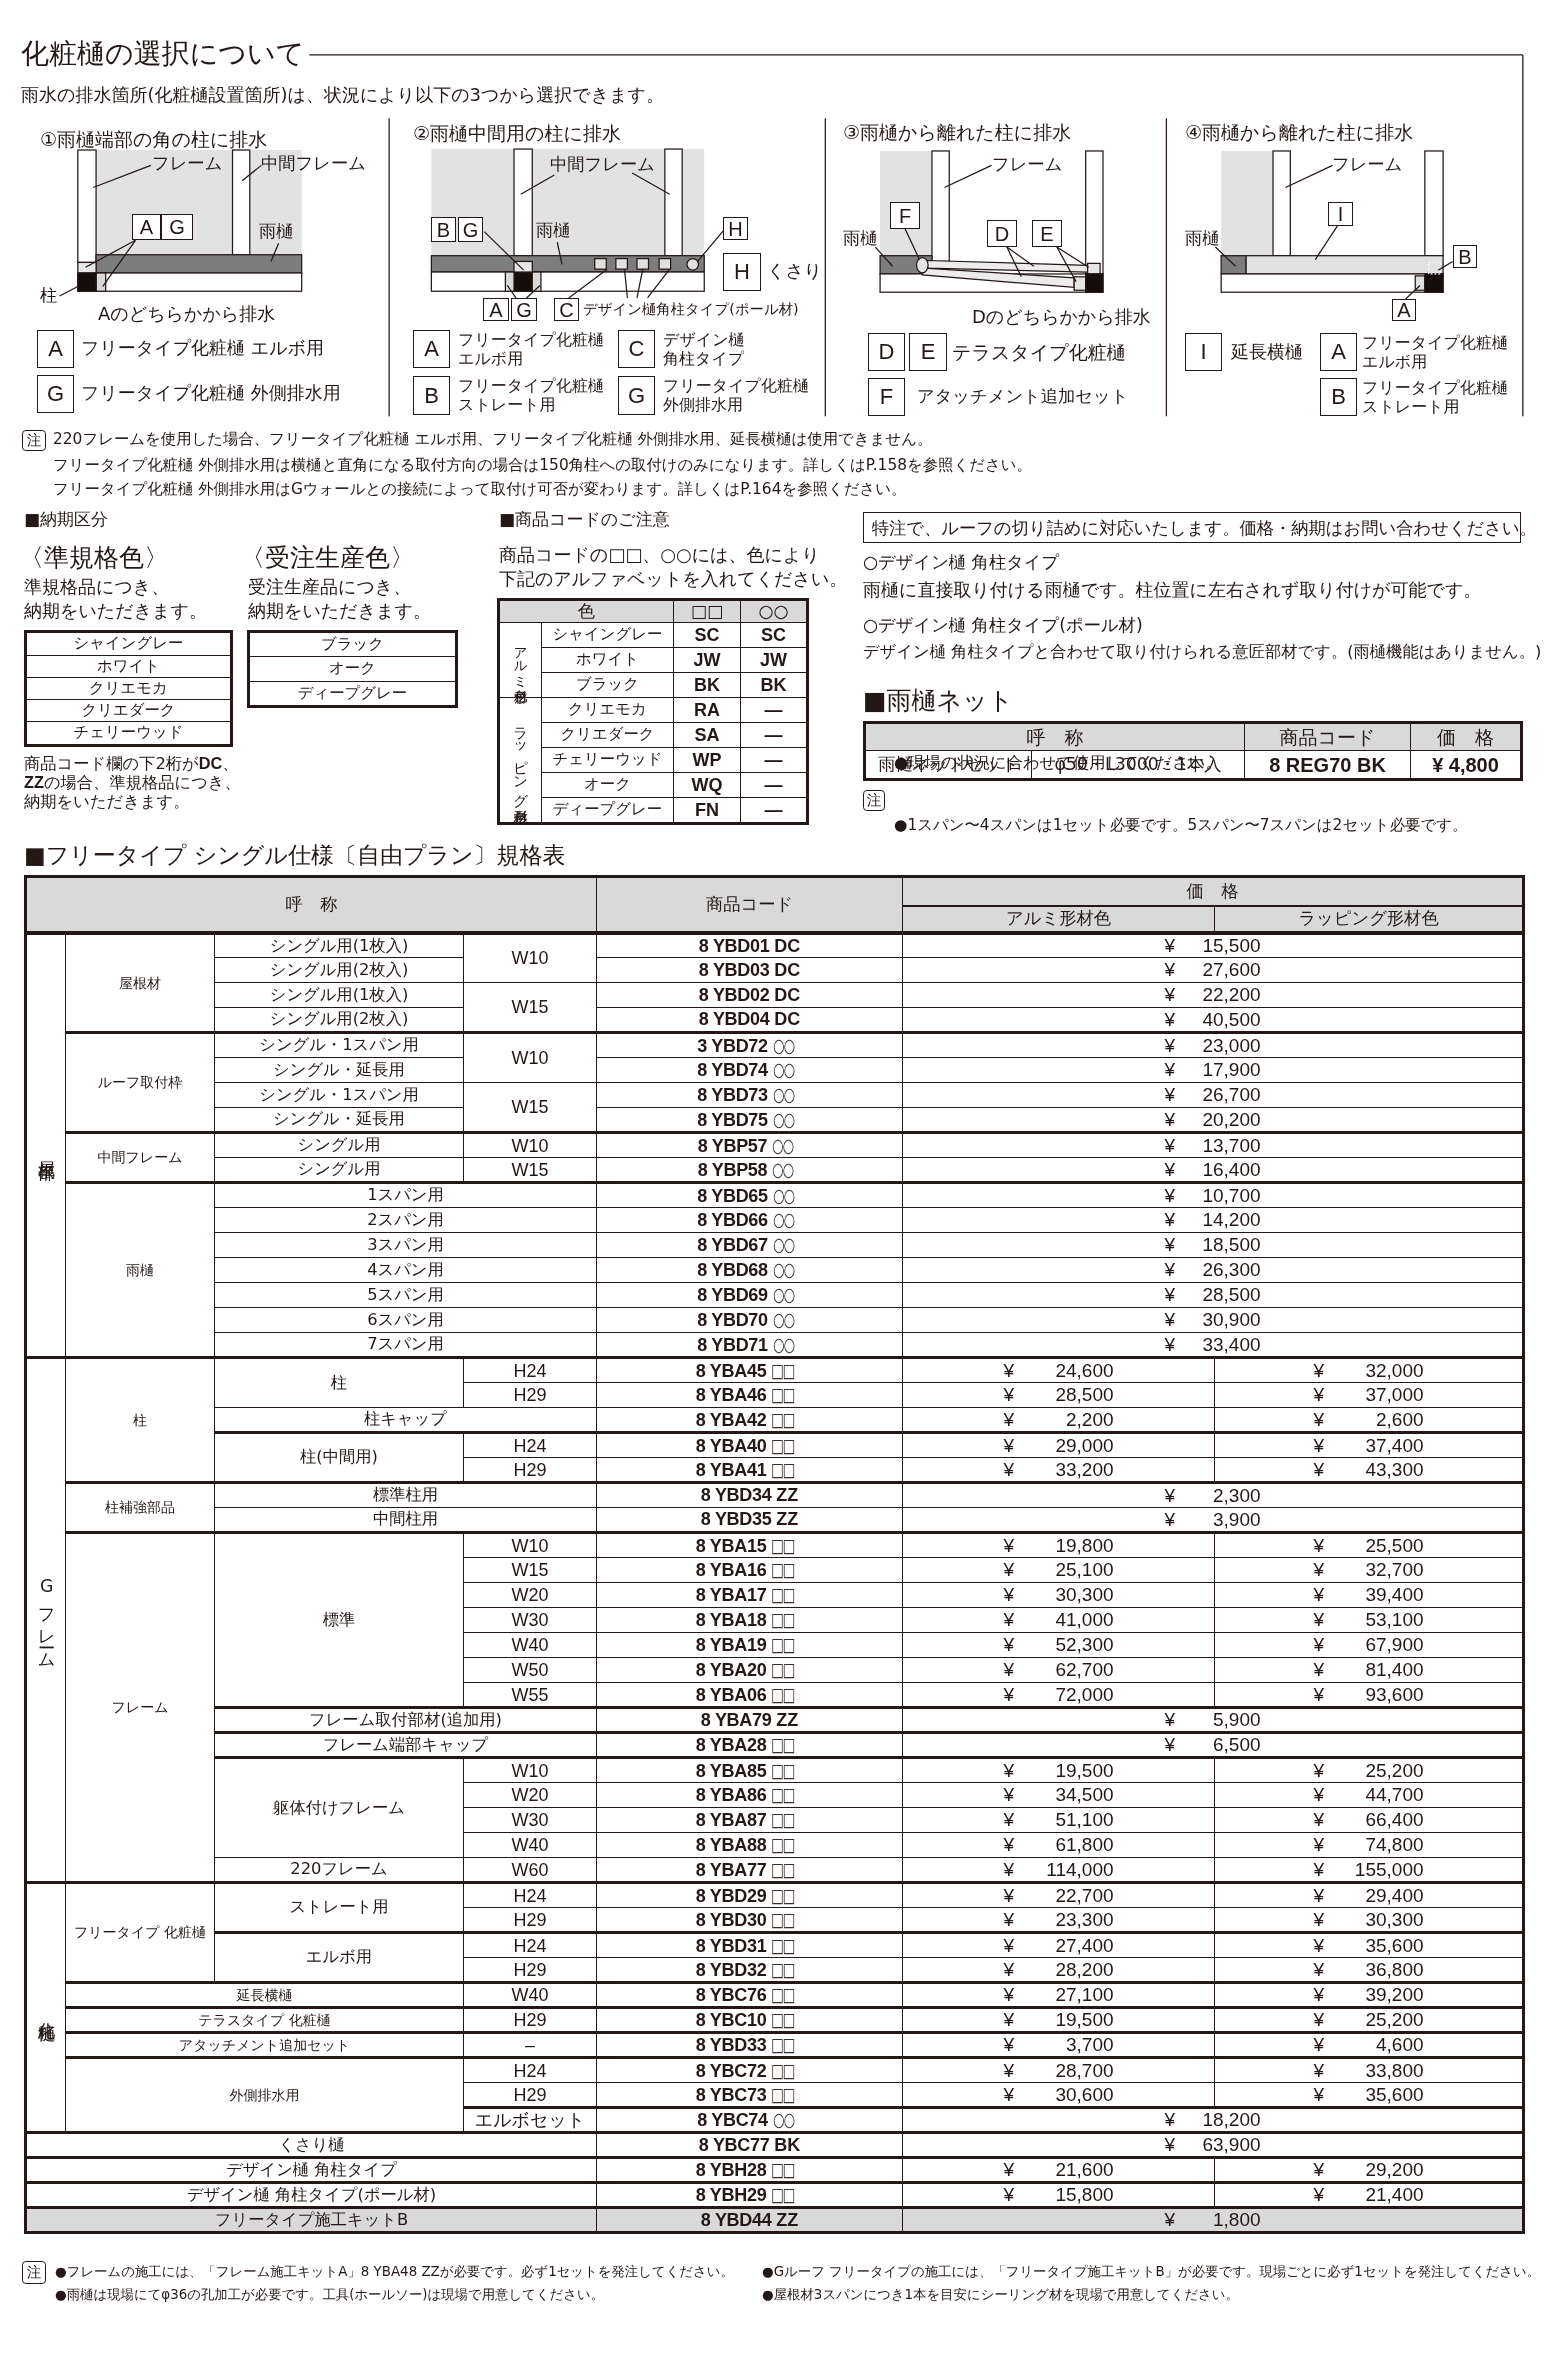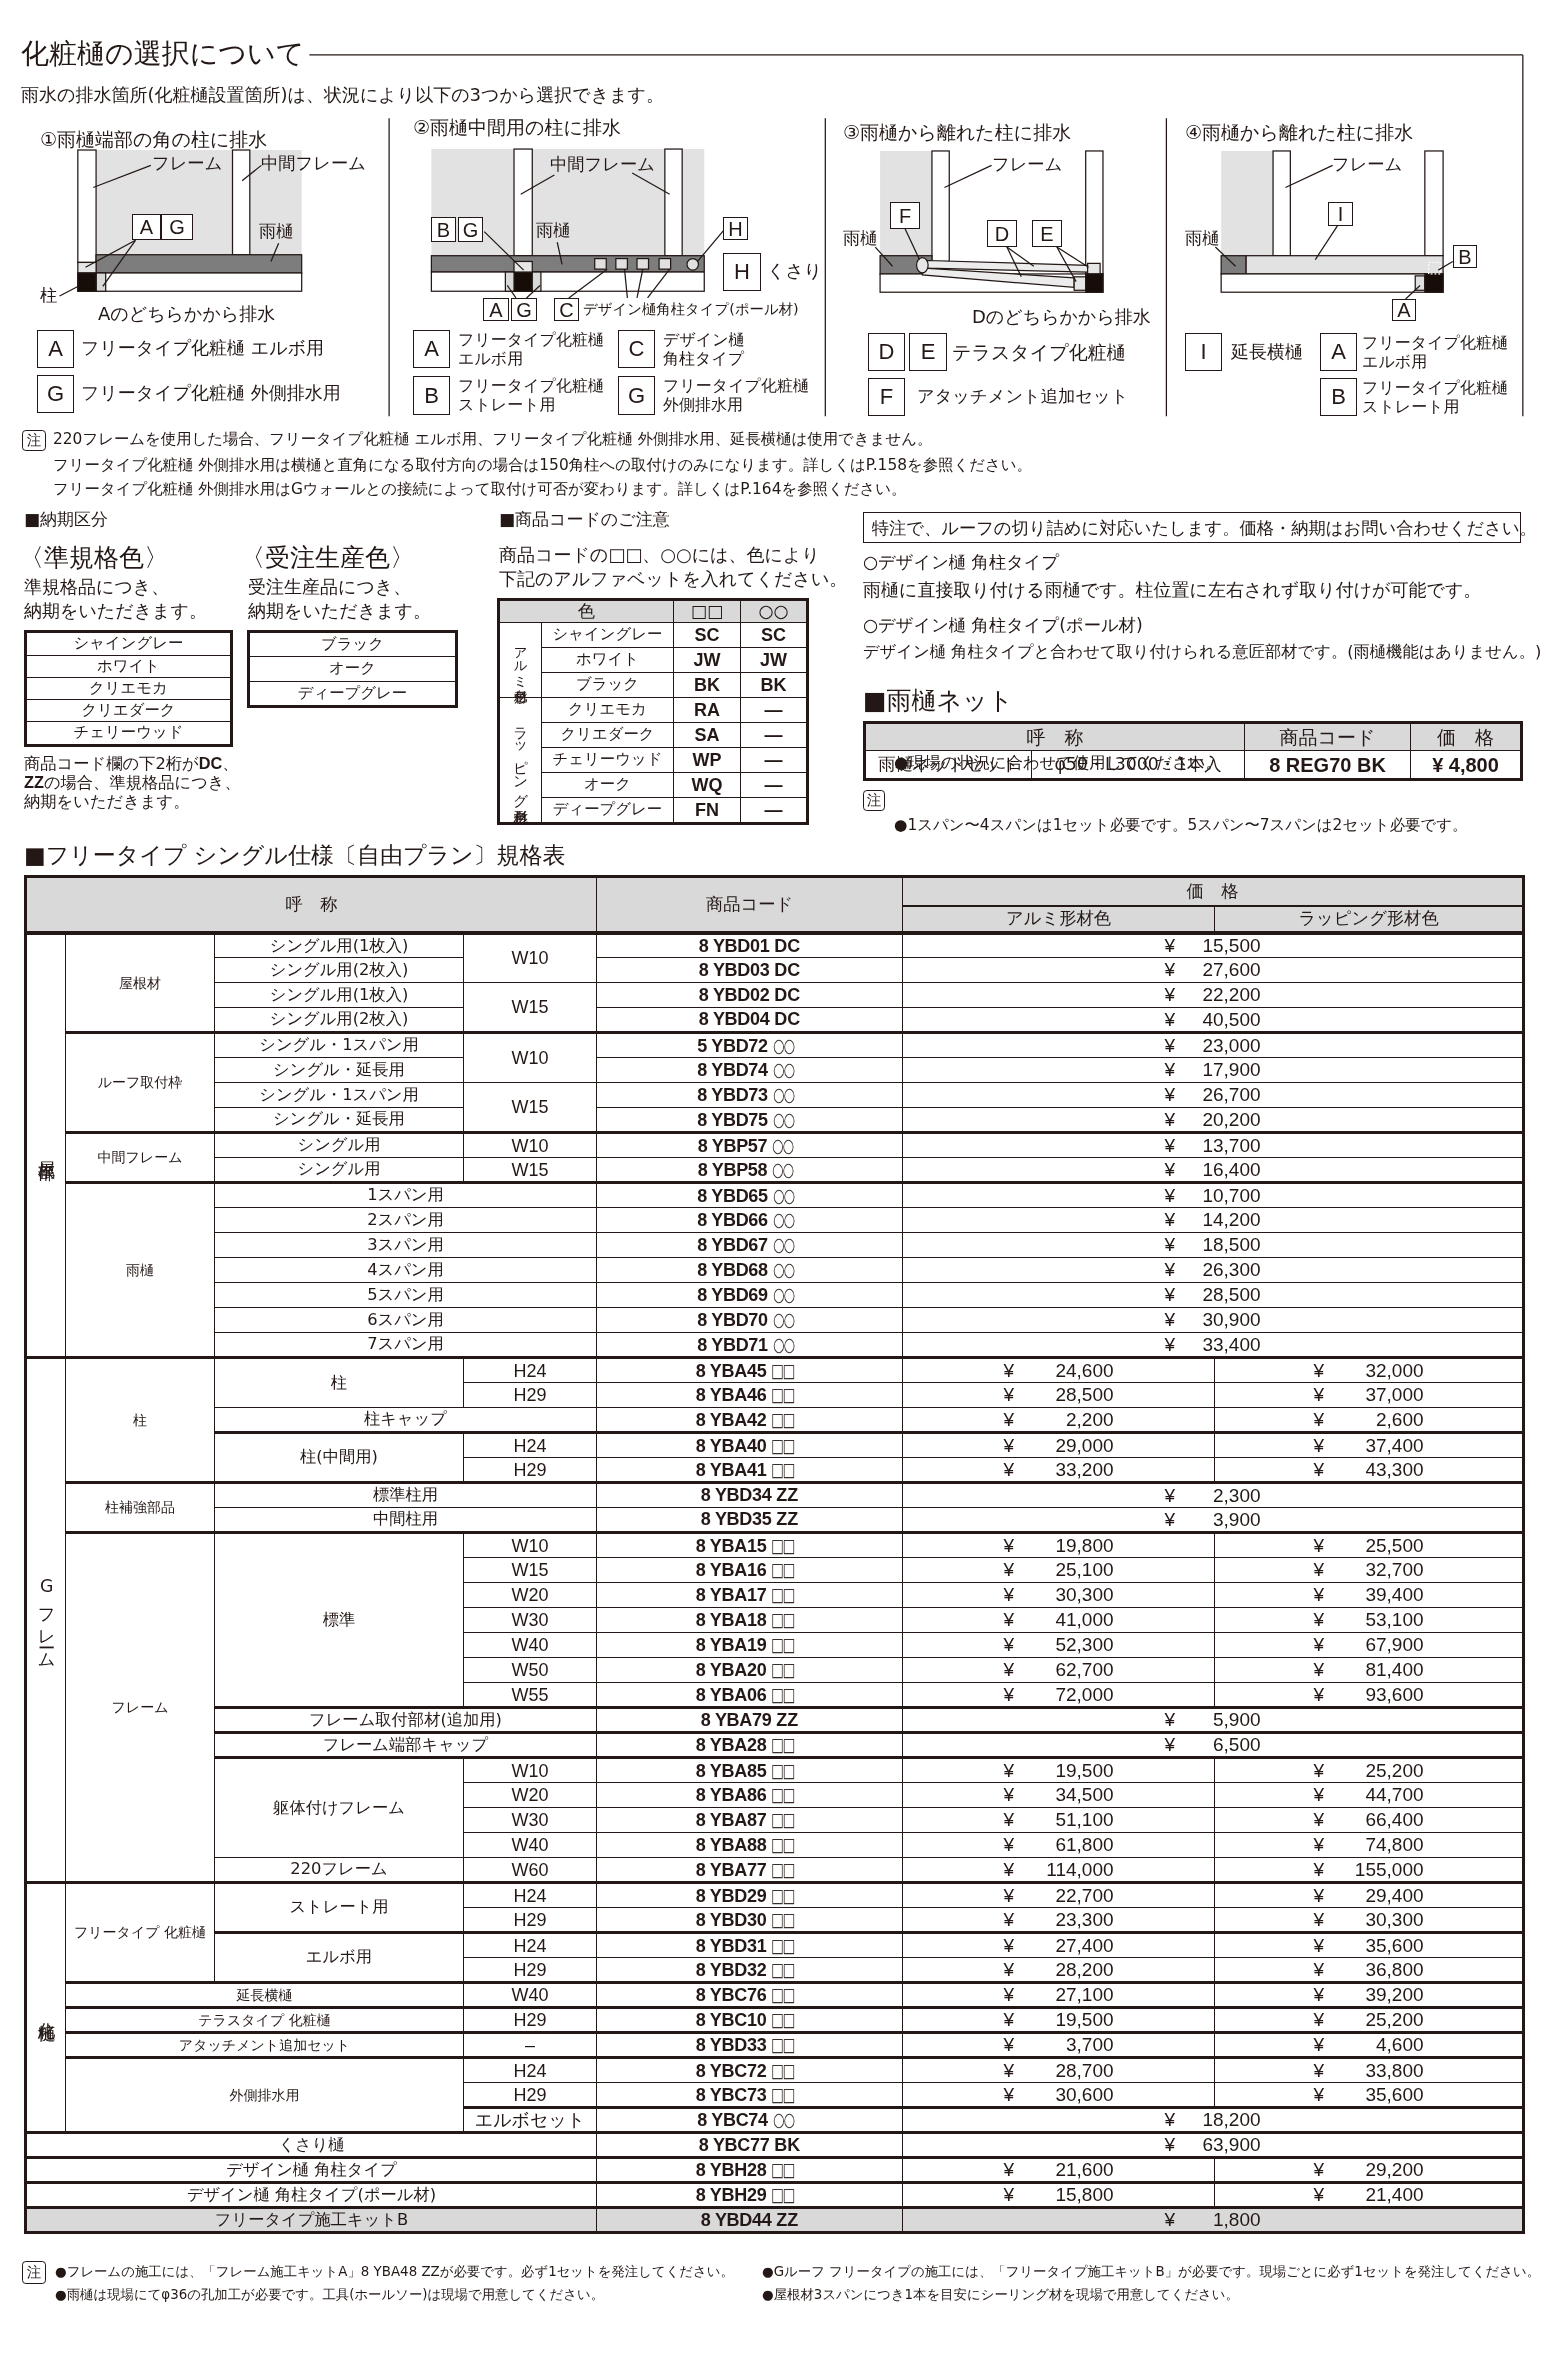--- a/index.html
+++ b/index.html
@@ -156,21 +156,21 @@
   <div class="abs t18" style="left:259px;top:223px;">雨樋</div>
   <div class="kbox" style="left:132px;top:214px;width:29px;height:26px;">A</div>
   <div class="kbox" style="left:161px;top:214px;width:32px;height:26px;">G</div>
   <div class="abs t18" style="left:40px;top:287px;">柱</div>
   <div class="abs t19" style="left:98px;top:305px;">Aのどちらかから排水</div>
   <div class="kbox lg" style="left:37px;top:330px;width:37px;height:38px;">A</div>
   <div class="abs t19" style="left:81px;top:339px;">フリータイプ化粧樋 エルボ用</div>
   <div class="kbox lg" style="left:37px;top:375px;width:37px;height:38px;">G</div>
   <div class="abs t19" style="left:81px;top:384px;">フリータイプ化粧樋 外側排水用</div>
 
-  <div class="abs t20" style="left:413px;top:118px;">②雨樋中間用の柱に排水</div>
+  <div class="abs t20" style="left:413px;top:124px;">②雨樋中間用の柱に排水</div>
   <div class="abs t18" style="left:550px;top:156px;">中間フレーム</div>
   <div class="abs t18" style="left:536px;top:222px;">雨樋</div>
   <div class="kbox" style="left:431px;top:217px;width:25px;height:25px;">B</div>
   <div class="kbox" style="left:458px;top:217px;width:25px;height:25px;">G</div>
   <div class="kbox" style="left:723px;top:217px;width:25px;height:23px;">H</div>
   <div class="kbox lg" style="left:723px;top:253px;width:38px;height:38px;">H</div>
   <div class="abs t19" style="left:767px;top:262px;">くさり</div>
   <div class="kbox" style="left:483px;top:298px;width:26px;height:23px;">A</div>
   <div class="kbox" style="left:511px;top:298px;width:26px;height:23px;">G</div>
   <div class="kbox" style="left:554px;top:298px;width:25px;height:23px;">C</div>
@@ -428,21 +428,21 @@
           <td class="c-code"><span class="code">8 YBD04</span><span class="sfx bold">DC</span></td>
           <td class="c-price span" colspan="2"><span class="pr">
               <span class="yen">¥</span>
               <span class="num">40,500</span>
             </span></td>
         </tr>
         <tr>
           <td class="c-group thick" rowspan="4">ルーフ取付枠</td>
           <td class="c-name thick">シングル・1スパン用</td>
           <td class="c-size thick" rowspan="2">W10</td>
-          <td class="c-code thick"><span class="code">5 YBD72</span><span class="sfx glyph">○○</span></td>
+          <td class="c-code thick"><span class="code">3 YBD72</span><span class="sfx glyph">○○</span></td>
           <td class="c-price span thick" colspan="2"><span class="pr">
               <span class="yen">¥</span>
               <span class="num">23,000</span>
             </span></td>
         </tr>
         <tr>
           <td class="c-name">シングル・延長用</td>
           <td class="c-code"><span class="code">8 YBD74</span><span class="sfx glyph">○○</span></td>
           <td class="c-price span" colspan="2"><span class="pr">
               <span class="yen">¥</span>

